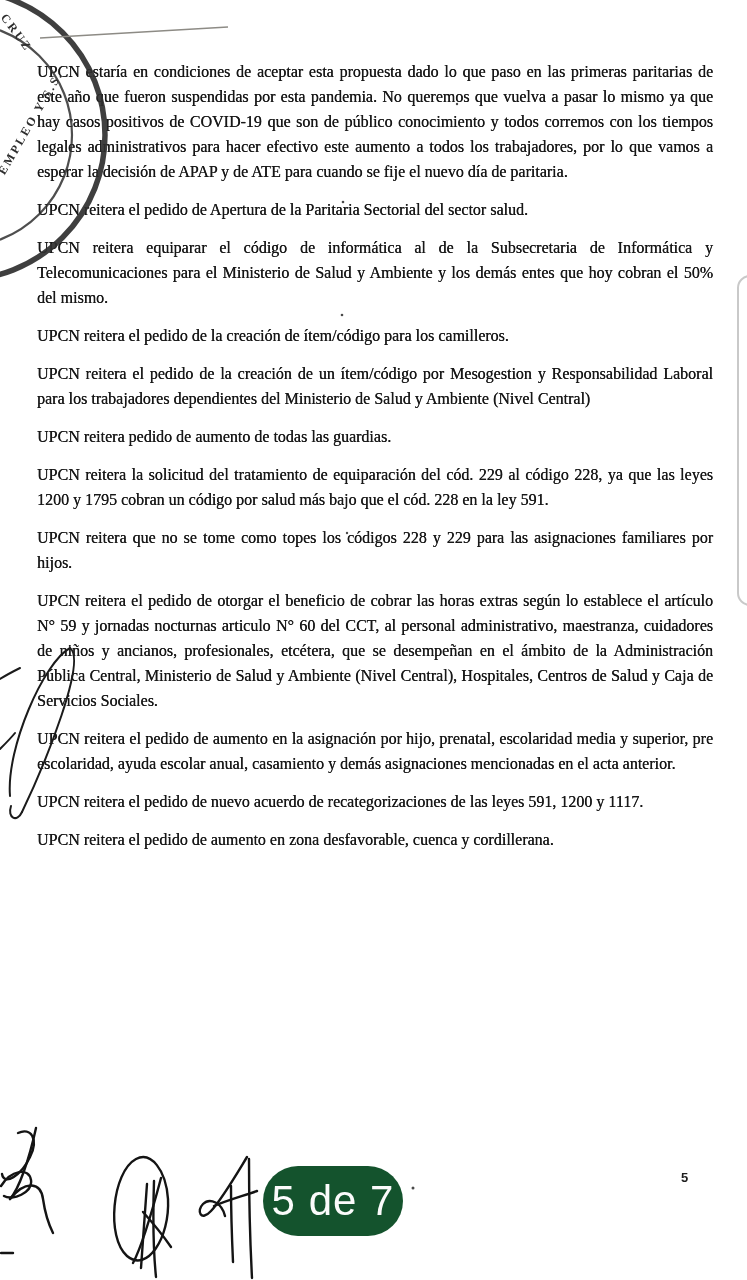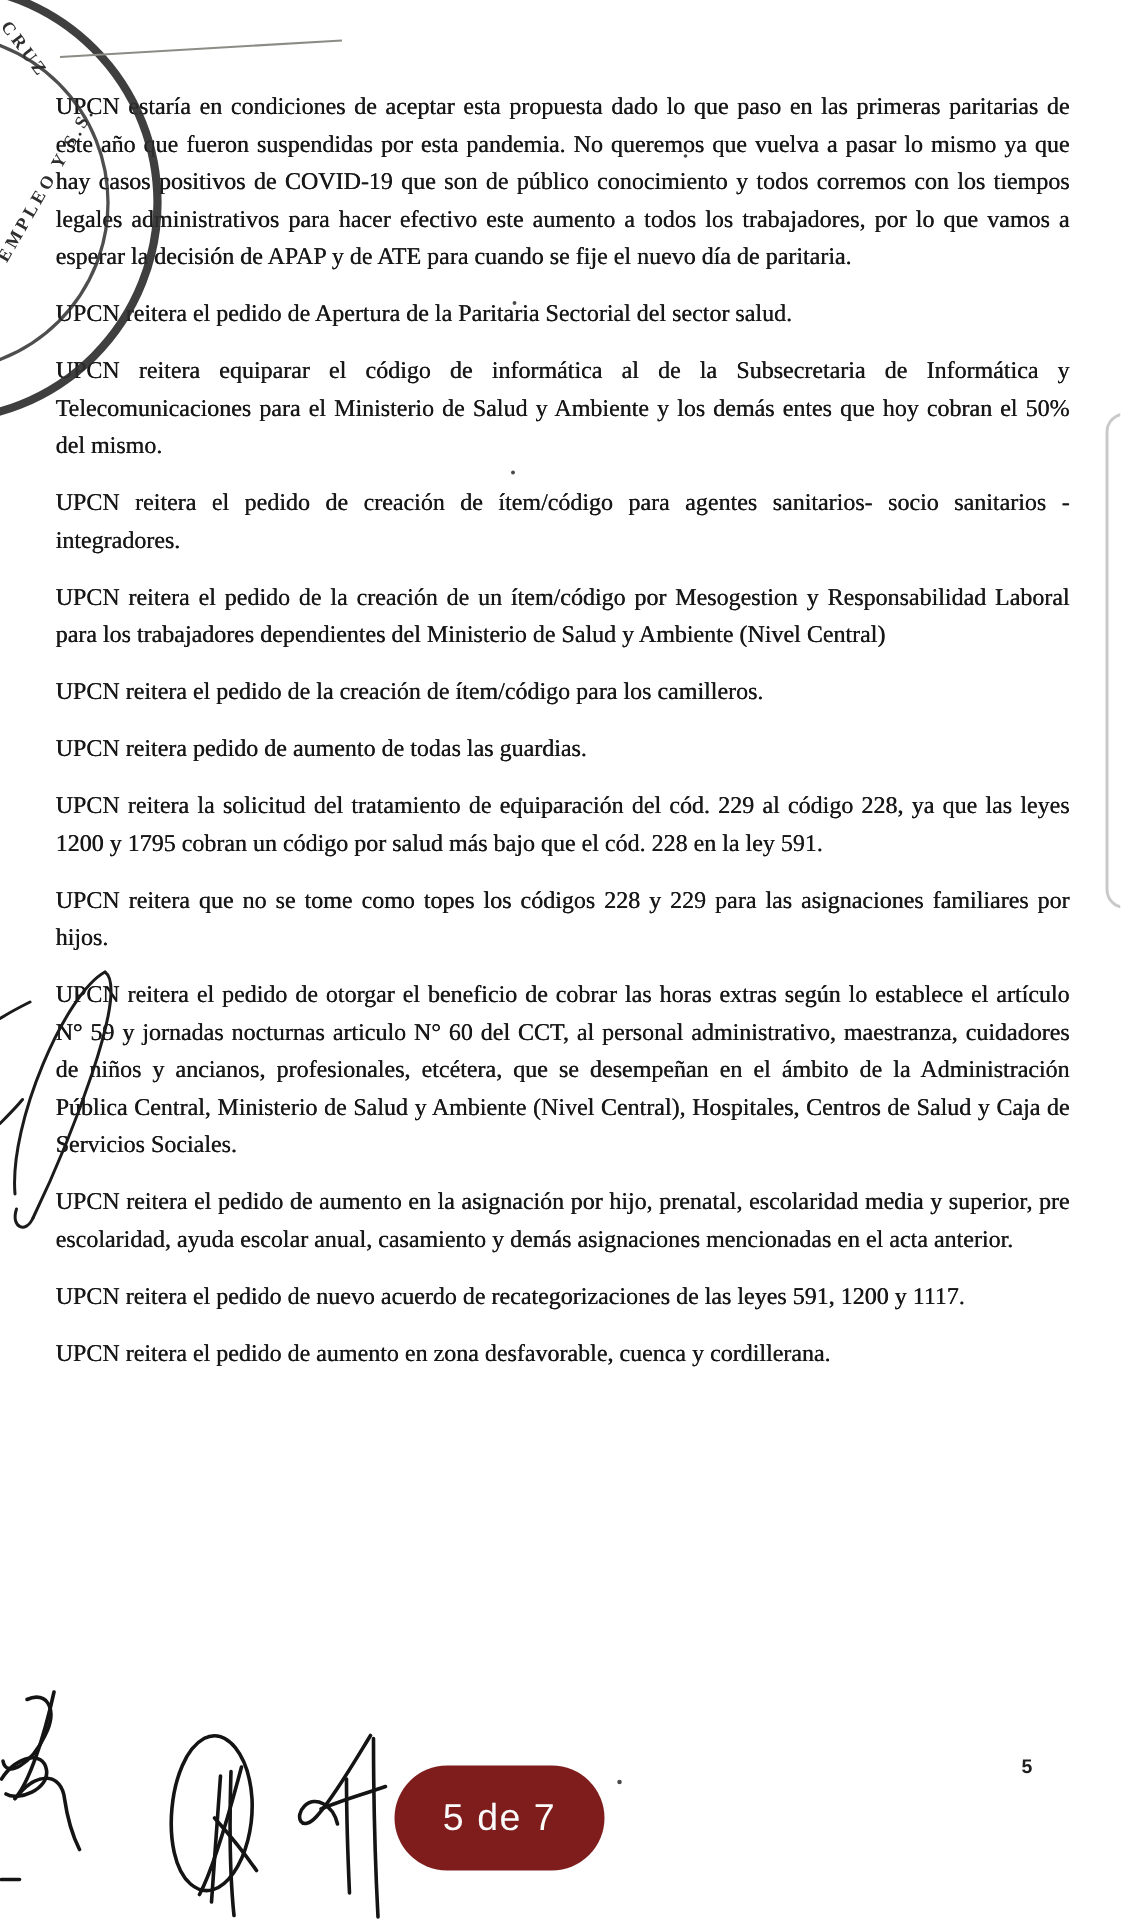--- a/index.html
+++ b/index.html
@@ -19,23 +19,23 @@
   }
   .stamp-text{
     position:absolute;font-family:"Liberation Serif",serif;font-weight:bold;
     color:#2e2e2e;font-size:12px;letter-spacing:2.5px;white-space:nowrap;
     transform-origin:0 0;pointer-events:none;
   }
   .stamp-text.top{left:9px;top:11px;transform:rotate(53deg);}
   .stamp-text.bottom{left:-5px;top:170px;transform:rotate(-60deg);}
   .pager-pill{
     position:absolute;left:263px;top:1166px;width:140px;height:70px;
-    border-radius:35px;background:#7f1d1d;color:#fbfbfb;
-    font-family:"Liberation Sans",sans-serif;font-size:25px;
-    display:flex;align-items:center;justify-content:center;letter-spacing:1px;margin-top:11px;
+    border-radius:35px;background:#14532d;color:#fbfbfb;
+    font-family:"Liberation Sans",sans-serif;font-size:42px;
+    display:flex;align-items:center;justify-content:center;letter-spacing:1px;
   }
   .page-number{
     position:absolute;left:681px;top:1170px;
     font-family:"Liberation Sans",sans-serif;font-weight:bold;
     font-size:13px;color:#1f1f1f;
   }
   .scrollbar-thumb{
     position:absolute;left:737px;top:275px;width:26px;height:331px;
     border:2px solid #c9c9c9;border-radius:14px;background:#ffffff;
     box-sizing:border-box;
@@ -43,23 +43,22 @@
 </style>
 </head>
 <body>
 
 <div class="screen">
 
   <div class="doc-text">
     <p>UPCN estaría en condiciones de aceptar esta propuesta dado lo que paso en las primeras paritarias de este año que fueron suspendidas por esta pandemia. No queremos que vuelva a pasar lo mismo ya que hay casos positivos de COVID-19 que son de público conocimiento y todos corremos con los tiempos legales administrativos para hacer efectivo este aumento a todos los trabajadores, por lo que vamos a esperar la decisión de APAP y de ATE para cuando se fije el nuevo día de paritaria.</p>
     <p>UPCN reitera el pedido de Apertura de la Paritaria Sectorial del sector salud.</p>
     <p>UPCN reitera equiparar el código de informática al de la Subsecretaria de Informática y Telecomunicaciones para el Ministerio de Salud y Ambiente y los demás entes que hoy cobran el 50% del mismo.</p>
-    <p>UPCN reitera el pedido de creación de ítem/código para agentes sanitarios- socio sanitarios - integradores.</p>
+    <p>UPCN reitera el pedido de la creación de ítem/código para los camilleros.</p>
     <p>UPCN reitera el pedido de la creación de un ítem/código por Mesogestion y Responsabilidad Laboral para los trabajadores dependientes del Ministerio de Salud y Ambiente (Nivel Central)</p>
-    <p>UPCN reitera el pedido de la creación de ítem/código para los camilleros.</p>
     <p>UPCN reitera pedido de aumento de todas las guardias.</p>
     <p>UPCN reitera la solicitud del tratamiento de equiparación del cód. 229 al código 228, ya que las leyes 1200 y 1795 cobran un código por salud más bajo que el cód. 228 en la ley 591.</p>
     <p>UPCN reitera que no se tome como topes los códigos 228 y 229 para las asignaciones familiares por hijos.</p>
     <p>UPCN reitera el pedido de otorgar el beneficio de cobrar las horas extras según lo establece el artículo N° 59 y jornadas nocturnas articulo N° 60 del CCT, al personal administrativo, maestranza, cuidadores de niños y ancianos, profesionales, etcétera, que se desempeñan en el ámbito de la Administración Pública Central, Ministerio de Salud y Ambiente (Nivel Central), Hospitales, Centros de Salud y Caja de Servicios Sociales.</p>
     <p>UPCN reitera el pedido de aumento en la asignación por hijo, prenatal, escolaridad media y superior, pre escolaridad, ayuda escolar anual, casamiento y demás asignaciones mencionadas en el acta anterior.</p>
     <p>UPCN reitera el pedido de nuevo acuerdo de recategorizaciones de las leyes 591, 1200 y 1117.</p>
     <p>UPCN reitera el pedido de aumento en zona desfavorable, cuenca y cordillerana.</p>
   </div>
 
   <svg class="ink-overlay" width="747" height="1280" viewBox="0 0 747 1280">

